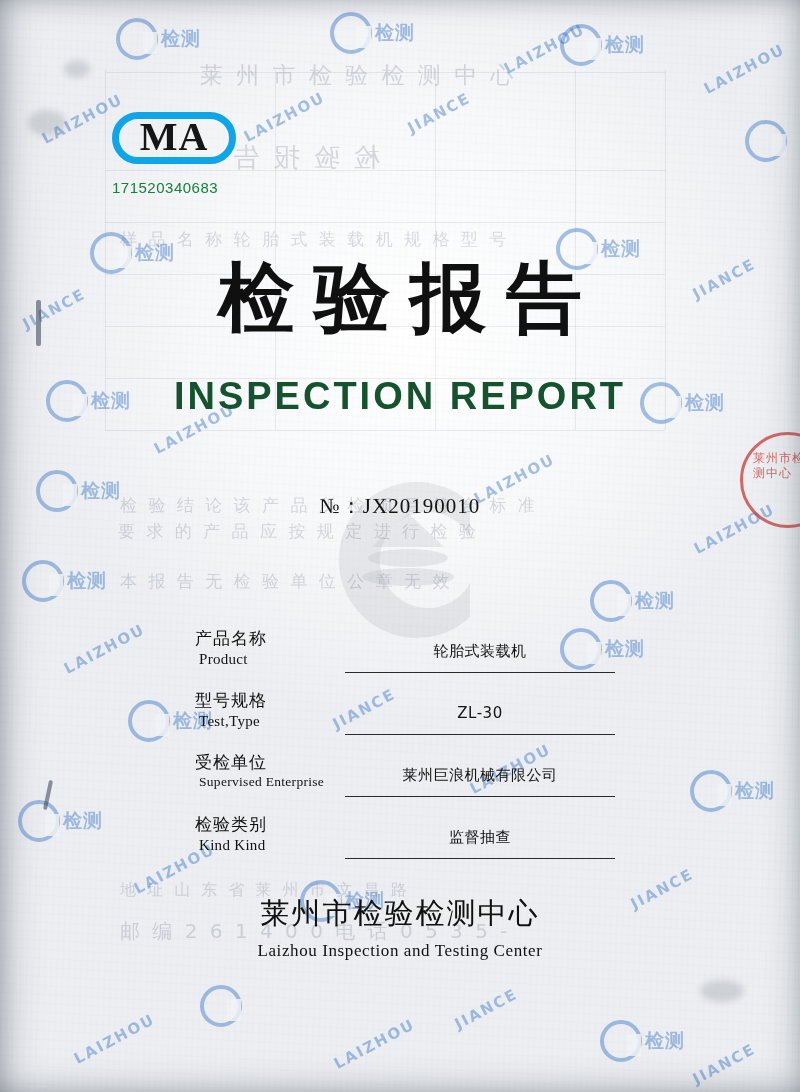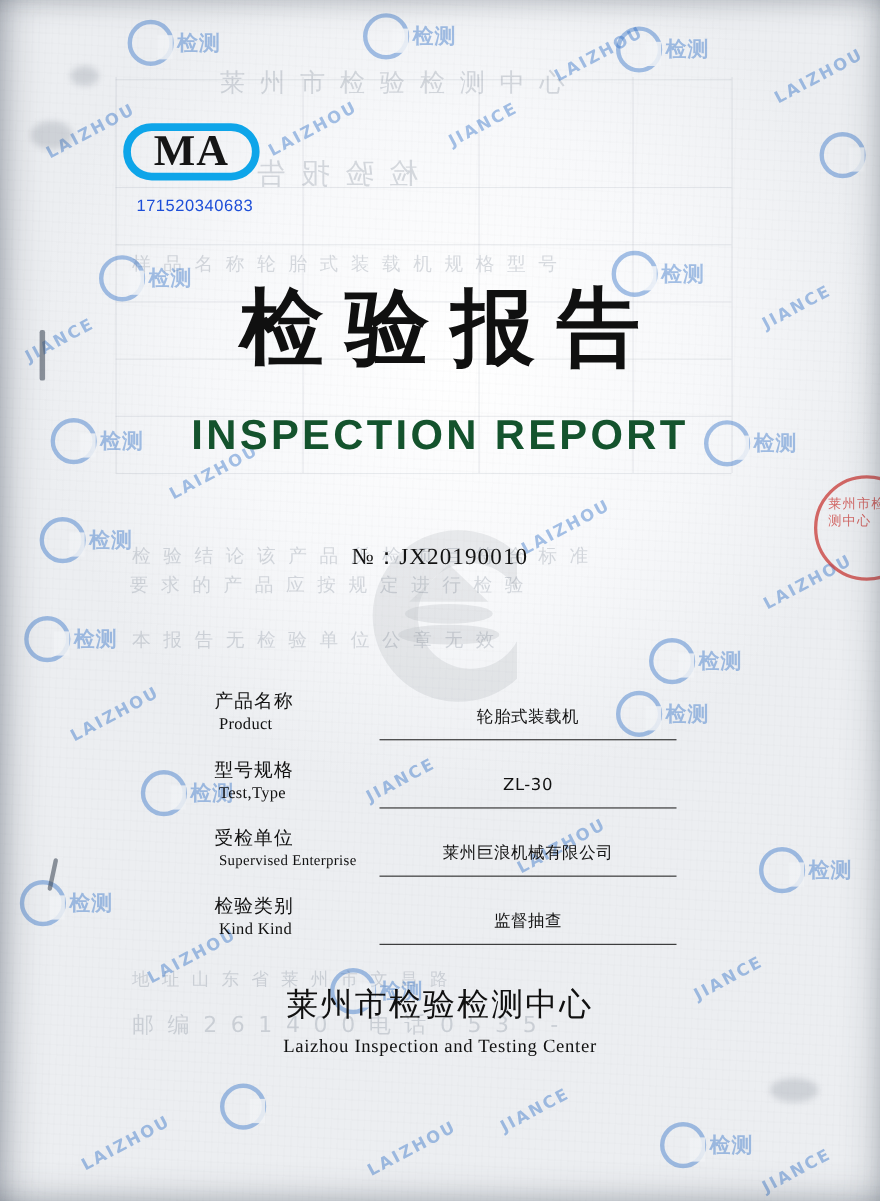--- a/index.html
+++ b/index.html
@@ -155,26 +155,26 @@
     font-family: "Liberation Serif", serif;
     font-weight: 700;
     font-size: 40px;
     letter-spacing: 1px;
     color: #161616;
     line-height: 1;
     transform: translateY(-1px);
   }
   .cert-no {
     position: absolute;
-    left: 124px;
+    left: 112px;
     top: 179px;
     font-family: "Liberation Sans", sans-serif;
     font-size: 15px;
     letter-spacing: 0.5px;
-    color: #1d4ed8;
+    color: #15803d;
   }
   .title-cn {
     position: absolute;
     left: 0;
     right: 0;
     top: 248px;
     text-align: center;
     font-family: "DejaVu Sans", sans-serif;
     font-weight: 700;
     font-size: 76px;

